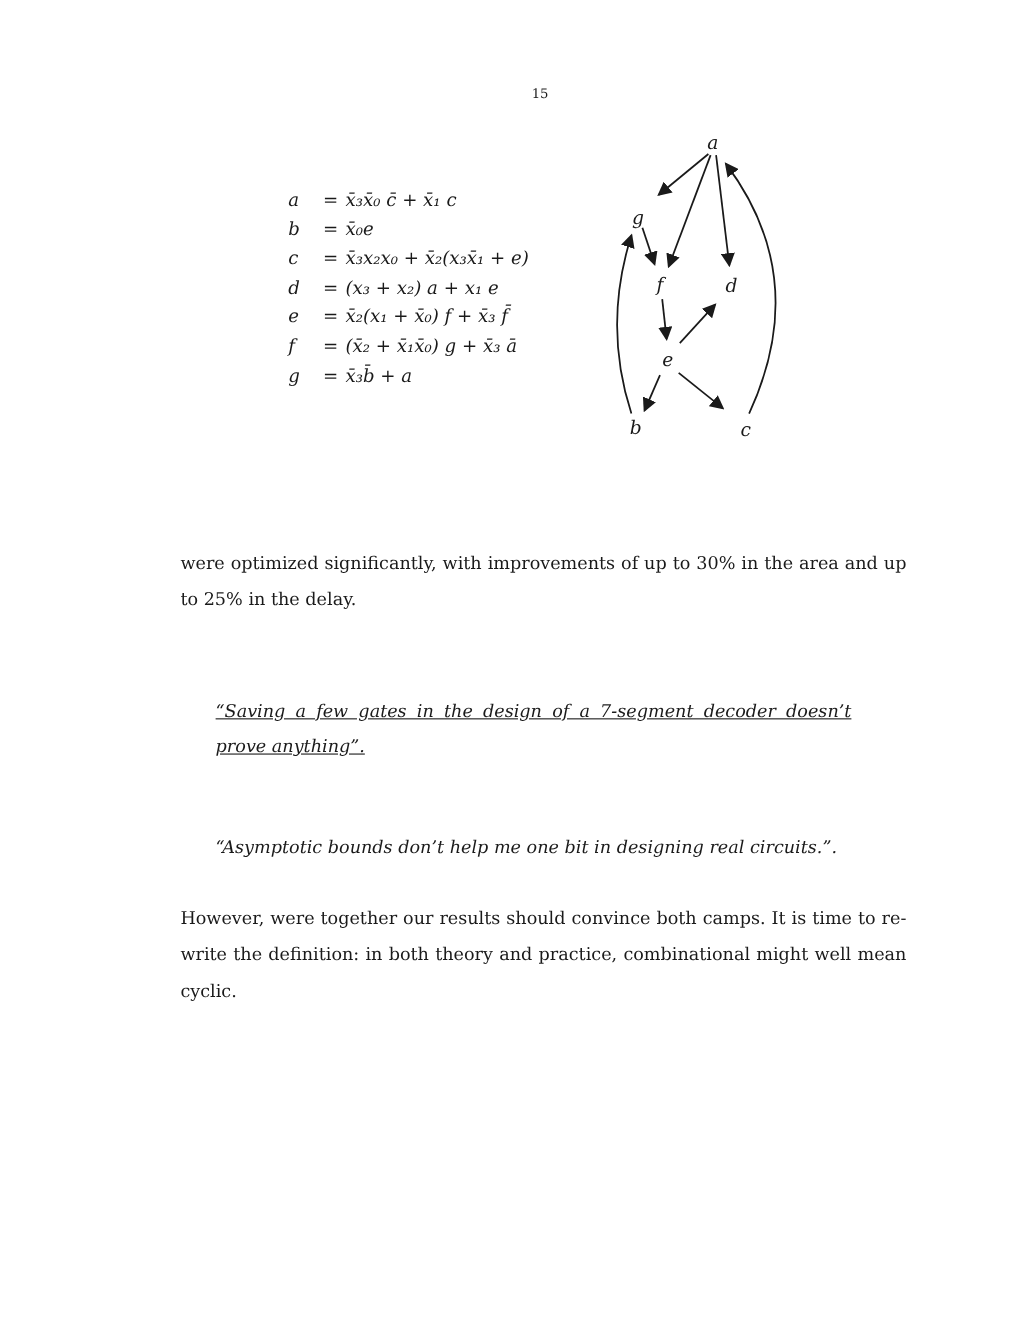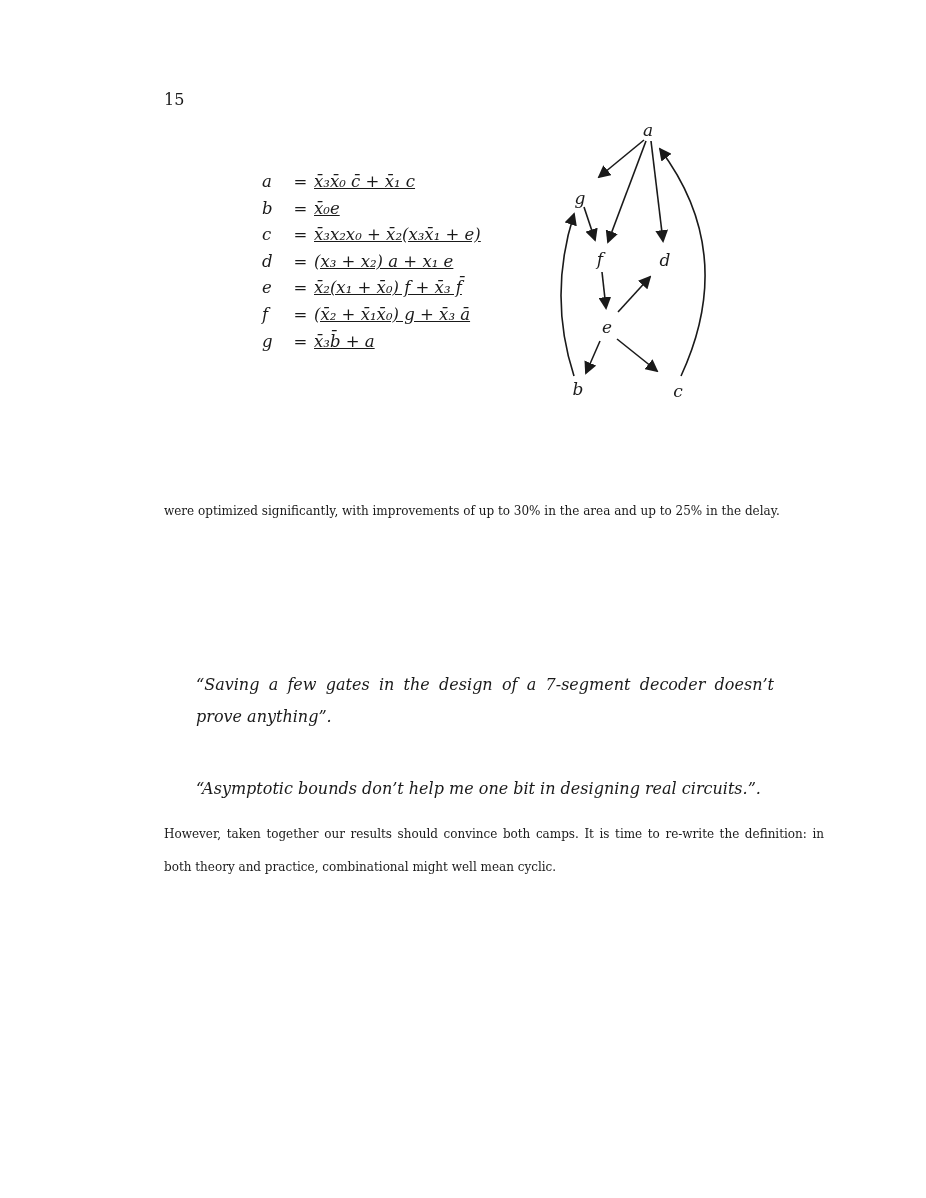--- a/index.html
+++ b/index.html
@@ -11,25 +11,25 @@
     position: relative;
     width: 926px;
     height: 1198px;
     background: #ffffff;
     font-family: "DejaVu Serif", "Liberation Serif", serif;
     color: #1a1a1a;
     overflow: hidden;
   }
   .page-number {
     position: absolute;
-    top: 90px;
+    top: 78px;
     left: 164px;
     width: 654px;
-    text-align: left;
-    font-size: 16px;
+    text-align: center;
+    font-size: 12px;
   }
   
   .figure-area {
     position: absolute;
     top: 108px;
     left: 164px;
     width: 654px;
     height: 340px;
   }
   .equations {
@@ -47,21 +47,20 @@
     width: 25px;
     font-style: italic;
   }
   .eq-sign {
     width: 27px;
     text-align: center;
   }
   .eq-rhs {
     font-style: italic;
     white-space: nowrap;
-    text-decoration: underline;
   }
   .graph-wrap {
     position: absolute;
     top: 0px;
     left: 376px; 
     width: 200px;
     height: 300px;
   }
   .graph-wrap svg { display: block; }
   .edge {
@@ -83,41 +82,41 @@
     left: 164px;
     width: 654px;
     text-align: center;
     font-size: 16px;
   }
   
   .body-par {
     position: absolute;
     left: 164px;
     width: 660px;
-    font-size: 12px;
+    font-size: 16px;
     line-height: 33px;
     text-align: justify;
     text-align-last: left;
     margin-top: 13px;
   }
   .block-quote {
     position: absolute;
     left: 196px;
     width: 578px;
     font-size: 16px;
     line-height: 32px;
     font-style: italic;
     text-align: justify;
     text-align-last: left;
   }
   #p1 { top: 482px; }
   #p2 { top: 581px; }
-  #quote1 { top: 653px; }
+  #quote1 { top: 615px; text-decoration: underline; }
   #p3 { top: 709px; }
-  #quote2 { top: 757px; width: 600px; font-style: italic; }
+  #quote2 { top: 738px; width: 600px; font-style: italic; }
   #p4 { top: 805px; }
 </style>
 </head>
 <body>
 
 <div class="page">
 
   <div class="page-number">15</div>
 
   <div class="figure-area">
@@ -191,15 +190,15 @@
 
 
   <p class="body-par" id="p1">were optimized significantly, with improvements of up to 30% in the area and up to 25% in the delay.</p>
 
 
   <p class="block-quote" id="quote1">“Saving a few gates in the design of a 7-segment decoder doesn’t prove anything”.</p>
 
 
   <p class="block-quote" id="quote2">“Asymptotic bounds don’t help me one bit in designing real circuits.”.</p>
 
-  <p class="body-par" id="p4">However, taken together our results should convince both camps. It is time to re-write the definition: in both theory and practice, combinational might well mean cyclic.</p>
+  <p class="body-par" id="p4">However, were together our results should convince both camps. It is time to re-write the definition: in both theory and practice, combinational might well mean cyclic.</p>
 
 </div>
 
 </body></html>

